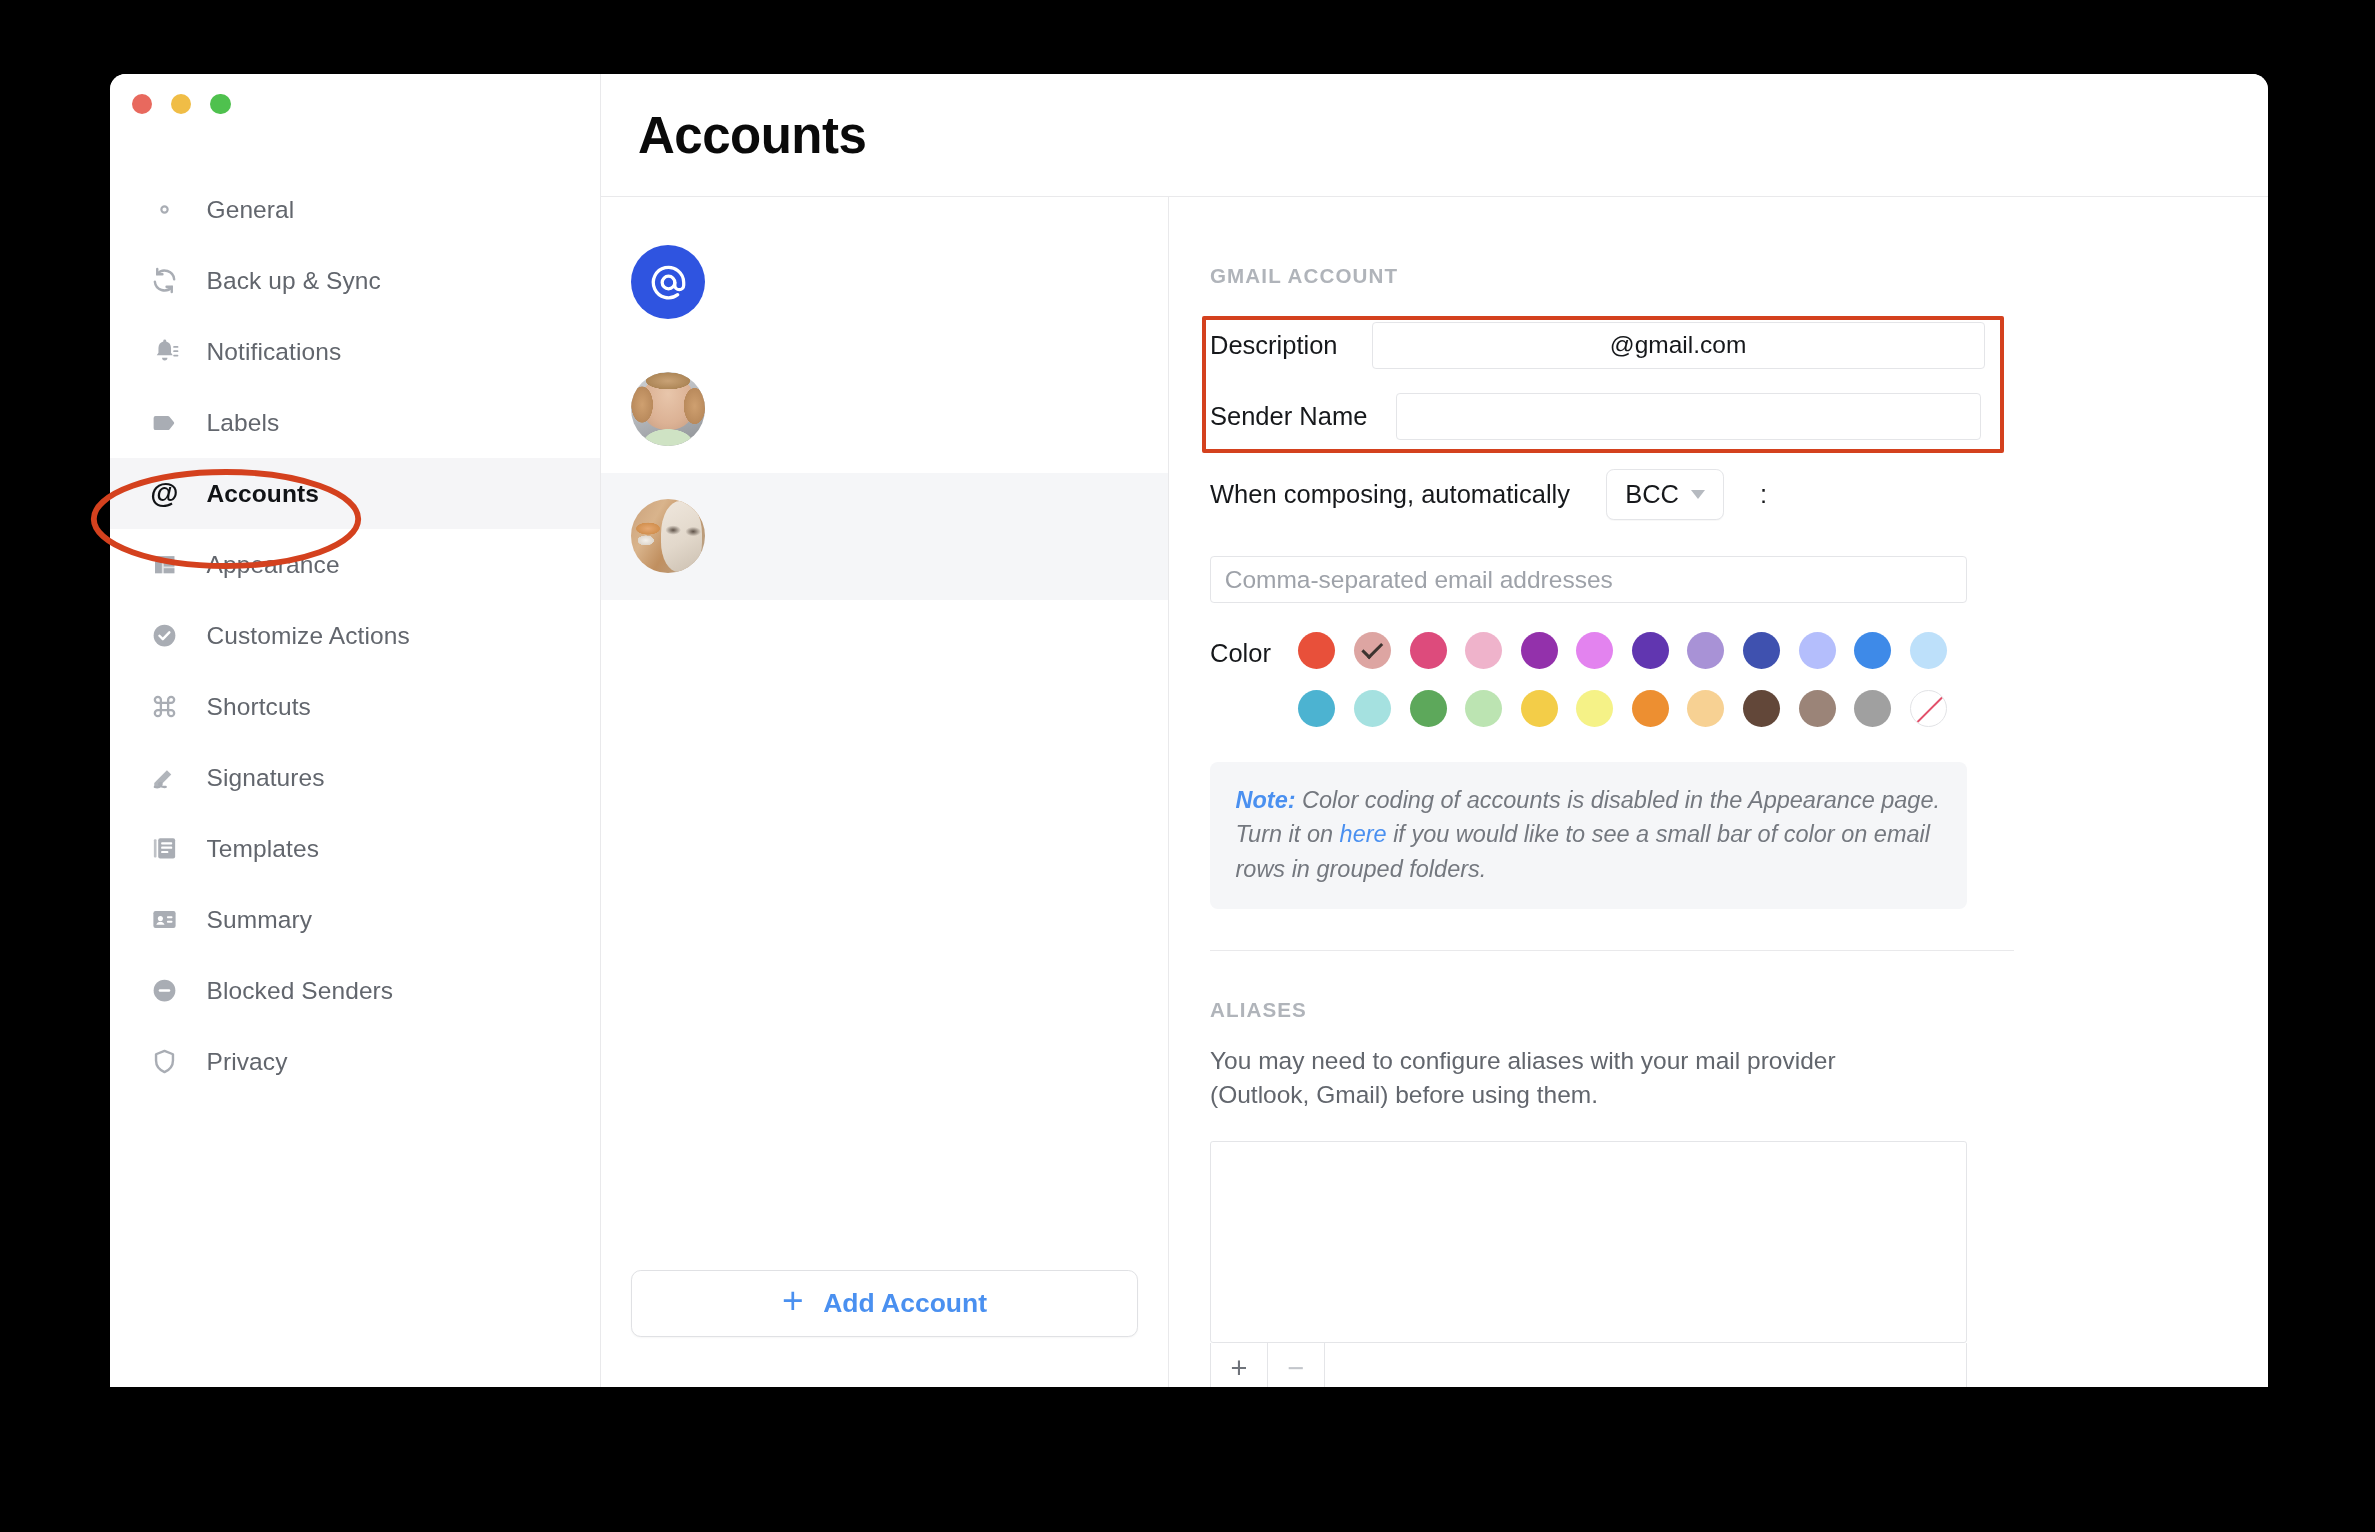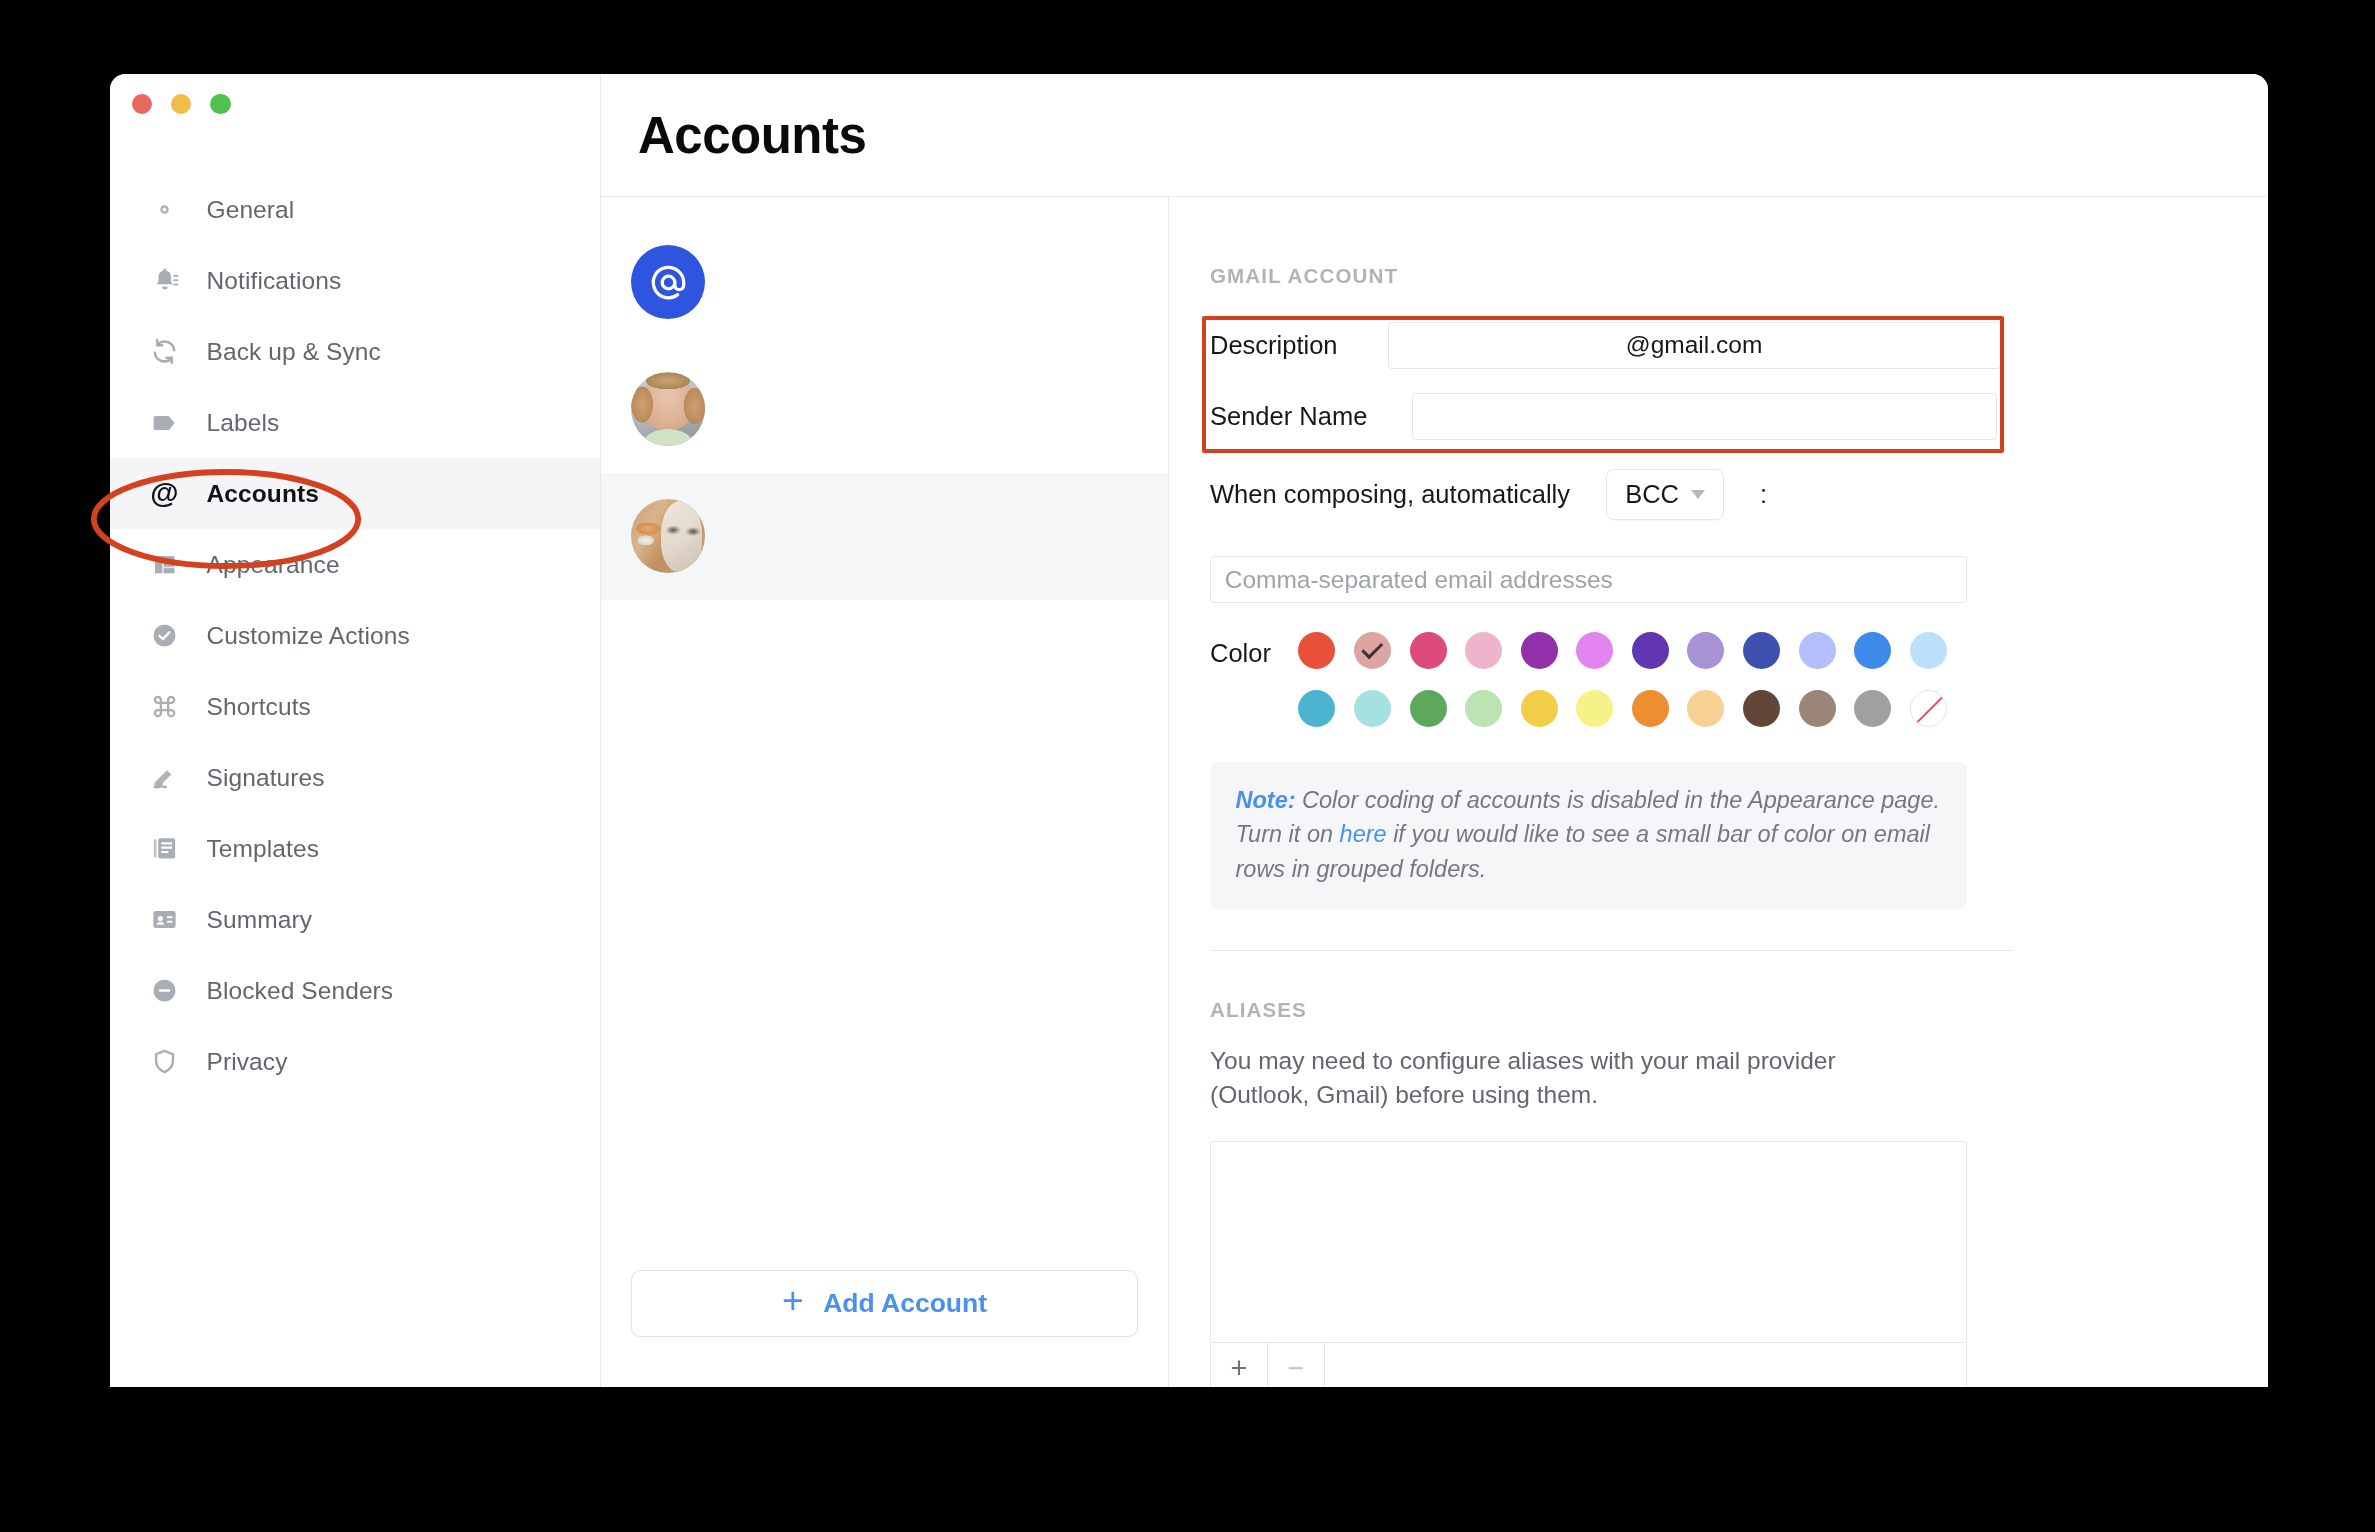--- a/index.html
+++ b/index.html
@@ -224,21 +224,20 @@
   .section-heading {
     font-size: 20.6px;
     letter-spacing: 1.1px;
     color: #b0b4ba;
     font-weight: bold;
     margin-bottom: 21.6px;
   }
   .form-row {
     display: flex; align-items: center;
     height: 71px;
-    gap: 16px;
   }
   .form-label {
     font-size: 25.5px; color: #16181b;
     flex: 0 0 auto;
   }
   .text-input {
     height: 47px;
     border: 1px solid #e4e5e8;
     border-radius: 3.9px;
     background: #ffffff;
@@ -418,41 +417,41 @@
           <svg width="29" height="29" viewBox="0 0 24 24" fill="currentColor">
               <path d="M12 8.5A3.5 3.5 0 1 0 12 15.5 3.5 3.5 0 0 0 12 8.5zm0 5.2a1.7 1.7 0 1 1 0-3.4 1.7 1.7 0 0 1 0 3.4z"></path>
               <path d="M20.3 13.7l-.1-1.7.1-1.7-2-.5-.6-1.4 1.1-1.7-2.4-2.4-1.7 1.1-1.4-.6-.5-2h-3.4l-.5 2-1.4.6-1.7-1.1L3.4 6.7l1.1 1.7-.6 1.4-2 .5v3.4l2 .5.6 1.4-1.1 1.7 2.4 2.4 1.7-1.1 1.4.6.5 2h3.4l.5-2 1.4-.6 1.7 1.1 2.4-2.4-1.1-1.7.6-1.4z" opacity="0"></path>
             </svg>
         </span>
         <span class="nav-label">General</span>
       </div>
 
       <div class="nav-item">
         <span class="nav-icon">
+          <svg width="29" height="29" viewBox="0 0 24 24" fill="none" stroke="currentColor" stroke-width="2" stroke-linecap="round">
+              <path d="M20 11a8 8 0 0 0-14-4.5"></path>
+              <polyline points="6,2.5 6,6.8 10.3,6.8"></polyline>
+              <path d="M4 13a8 8 0 0 0 14 4.5"></path>
+              <polyline points="18,21.5 18,17.2 13.7,17.2"></polyline>
+            </svg>
+        </span>
+        <span class="nav-label">Back up &amp; Sync</span>
+      </div>
+
+      <div class="nav-item">
+        <span class="nav-icon">
           <svg width="29" height="29" viewBox="0 0 24 24" fill="currentColor">
               <path d="M11 3.2a1.2 1.2 0 1 1 2.4 0v.5A5.6 5.6 0 0 1 17.4 9v4l1.4 2.1H5.6L7 13V9a5.6 5.6 0 0 1 4-5.3z"></path>
               <path d="M10 17.2h4.4a2.2 2.2 0 0 1-4.4 0z"></path>
               <rect x="19.2" y="7.4" width="4.3" height="1.5" rx=".7"></rect>
               <rect x="19.2" y="11" width="4.3" height="1.5" rx=".7"></rect>
               <rect x="19.2" y="14.6" width="4.3" height="1.5" rx=".7"></rect>
             </svg>
         </span>
         <span class="nav-label">Notifications</span>
-      </div>
-
-      <div class="nav-item">
-        <span class="nav-icon">
-          <svg width="29" height="29" viewBox="0 0 24 24" fill="none" stroke="currentColor" stroke-width="2" stroke-linecap="round">
-              <path d="M20 11a8 8 0 0 0-14-4.5"></path>
-              <polyline points="6,2.5 6,6.8 10.3,6.8"></polyline>
-              <path d="M4 13a8 8 0 0 0 14 4.5"></path>
-              <polyline points="18,21.5 18,17.2 13.7,17.2"></polyline>
-            </svg>
-        </span>
-        <span class="nav-label">Back up &amp; Sync</span>
       </div>
 
       <div class="nav-item">
         <span class="nav-icon">
           <svg width="29" height="29" viewBox="0 0 24 24" fill="currentColor">
               <path d="M3 8.2a1.6 1.6 0 0 1 1.6-1.6h10.2c.5 0 1 .2 1.3.6l3.6 4.4c.4.5.4 1.2 0 1.7l-3.6 4.4c-.3.4-.8.6-1.3.6H4.6A1.6 1.6 0 0 1 3 16.7z"></path>
             </svg>
         </span>
         <span class="nav-label">Labels</span>
       </div>

